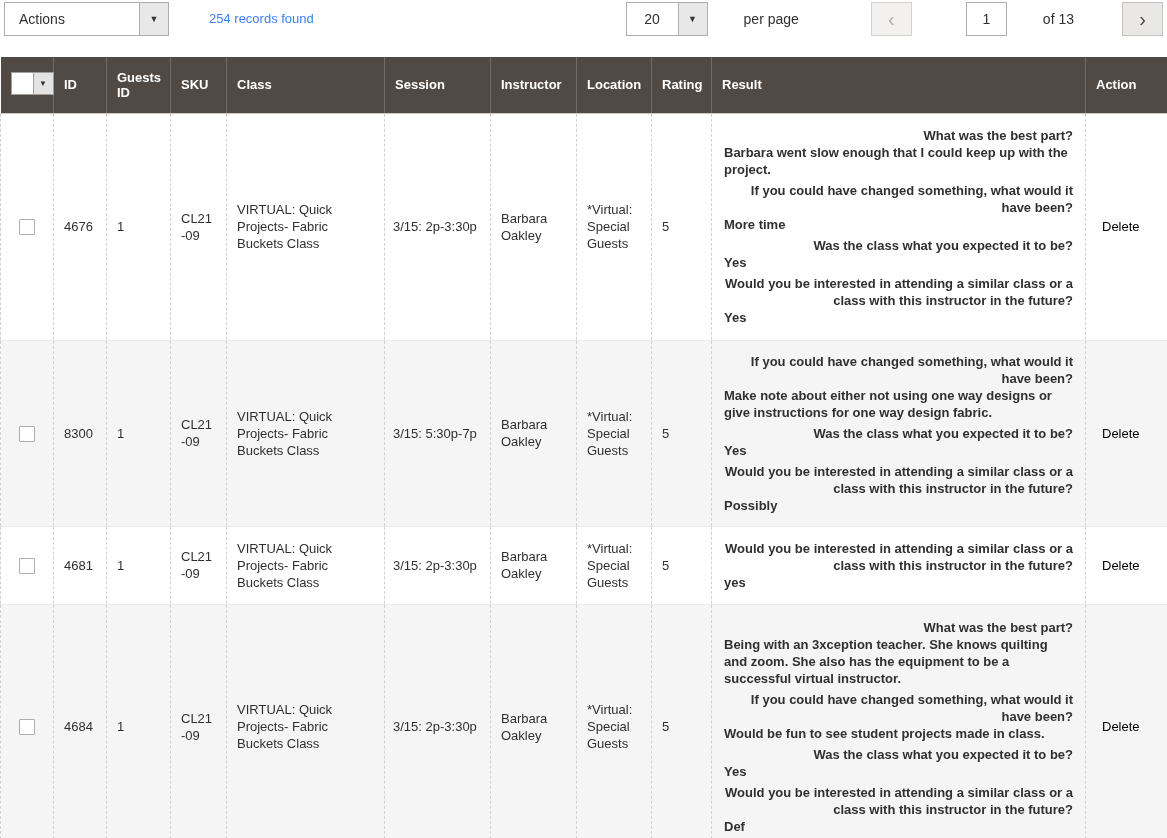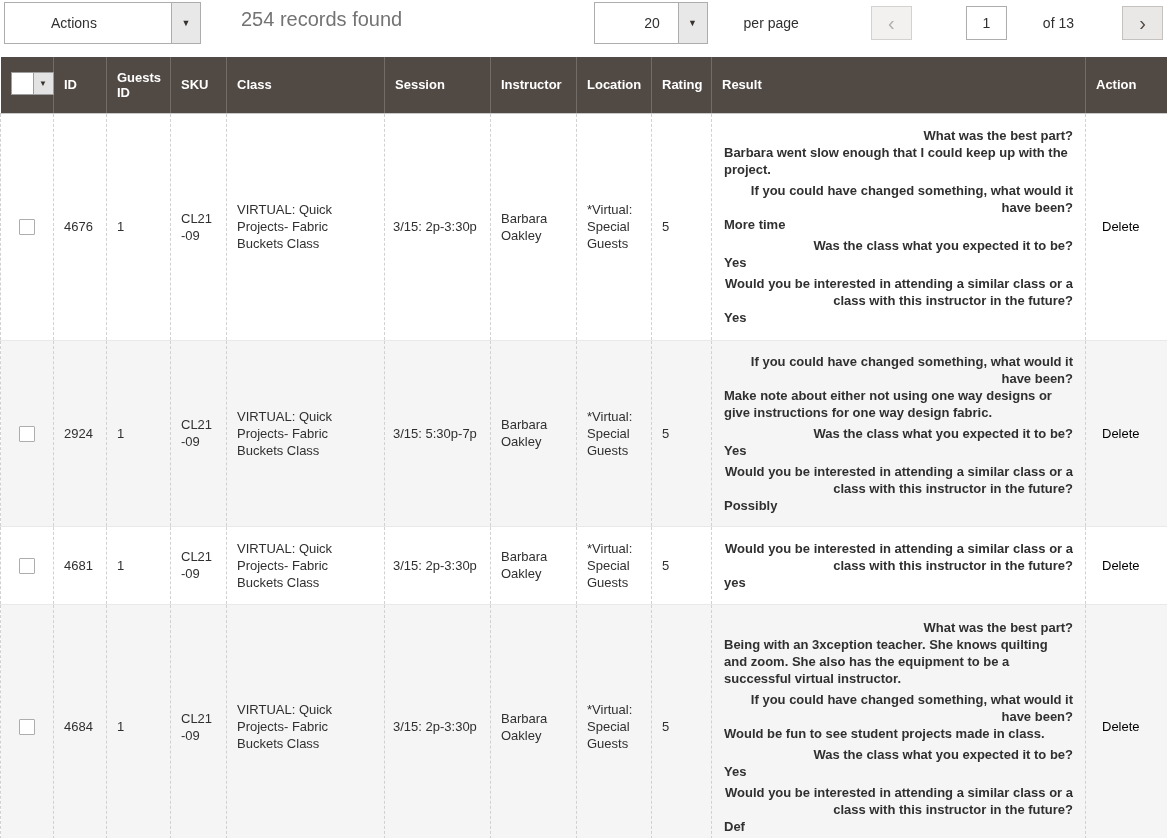--- a/index.html
+++ b/index.html
@@ -15,46 +15,45 @@
   
   .toolbar {
     height: 57px;
     padding: 2px 4px 0 4px;
     display: flex;
     align-items: flex-start;
   }
   .sel {
     display: inline-flex;
     align-items: stretch;
-    height: 42px;
+    height: 34px;
     border: 1px solid #adadad;
     background: #fff;
     cursor: pointer;
-    padding-left: 32px;
   }
   .sel .sel-label {
     display: flex; align-items: center;
     padding: 0 14px;
     font-size: 14px;
     color: #303030;
   }
   .sel .sel-caret {
     width: 29px;
     display: flex; align-items: center; justify-content: center;
     background: #e8e8e8;
     border-left: 1px solid #adadad;
     font-size: 9px;
     color: #37322e;
   }
   .actions-sel .sel-label { width: 134px; }
   .records {
     margin-left: 40px;
-    font-size: 20px;
+    font-size: 13px;
     line-height: 34px;
-    color: #737373;
+    color: #3b82f6;
   }
   .pager {
     margin-left: auto;
     display: flex;
     align-items: center;
     gap: 24px;
   }
   .perpage-sel .sel-label { width: 51px; justify-content: center; padding: 0 6px; }
   .perpage-text { font-size: 14px; margin: 0 12px 0 12px; }
   .pg-btn {
@@ -253,21 +252,21 @@
         <div class="qa">
           <p class="q">Would you be interested in attending a similar class or a class with this instructor in the future?</p>
           <p class="a">Yes</p>
         </div>
       </td>
       <td class="action-cell"><a class="delete-link">Delete</a></td>
     </tr>
 
     <tr class="alt h180">
       <td class="cb-cell"><span class="cb"></span></td>
-      <td>2924</td>
+      <td>8300</td>
       <td>1</td>
       <td>CL21-09</td>
       <td>VIRTUAL: Quick Projects- Fabric Buckets Class</td>
       <td class="session-cell">3/15: 5:30p-7p</td>
       <td>Barbara Oakley</td>
       <td>*Virtual: Special Guests</td>
       <td>5</td>
       <td class="result-cell">
         <div class="qa">
           <p class="q">If you could have changed something, what would it have been?</p>

